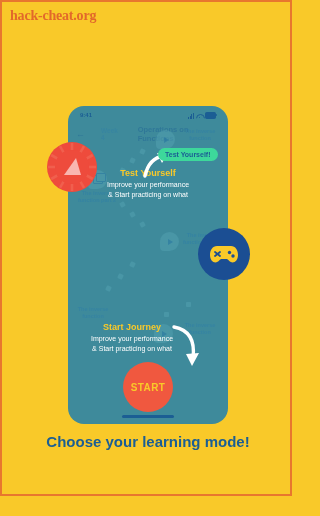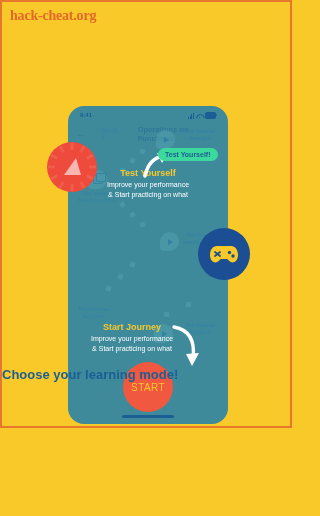--- a/index.html
+++ b/index.html
@@ -9,21 +9,21 @@
   body {
     width: 292px;
     height: 516px;
     overflow: hidden;
     font-family: "Liberation Sans", sans-serif;
     background: #F9C929;
   }
   .screen {
     position: relative;
     width: 292px;
-    height: 428px;
+    height: 496px;
     background: #F9C929;
     box-sizing: border-box;
     border: 2px solid #E8772E;
     overflow: hidden;
   }
   
   .watermark {
     position: absolute;
     left: 8px;
     top: 6px;
@@ -45,21 +45,22 @@
     font-weight: bold;
     color: #1B5E94;
     direction: rtl;
     z-index: 30;
   }
   .footline {
     position: absolute;
     bottom: 44px;
     left: 0;
     width: 292px;
-    font-size: 13px;
+    text-align: center;
+    font-size: 15px;
     font-weight: bold;
     color: #1B5E94;
     z-index: 30;
   }
   
   .phone {
     position: absolute;
     left: 66px;
     top: 104px;
     width: 160px;
@@ -249,21 +250,21 @@
   .arrow-svg { position: absolute; z-index: 19; }
   
   .start-btn {
     position: absolute;
     width: 50px;
     height: 50px;
     border-radius: 50%;
     background: #F0583F;
     color: #F9C929;
     font-size: 10px;
-    font-weight: normal;
+    font-weight: bold;
     display: flex;
     align-items: center;
     justify-content: center;
     letter-spacing: 0.4px;
     z-index: 22;
   }
   .home-ind {
     position: absolute;
     bottom: 6px;
     left: 50%;

